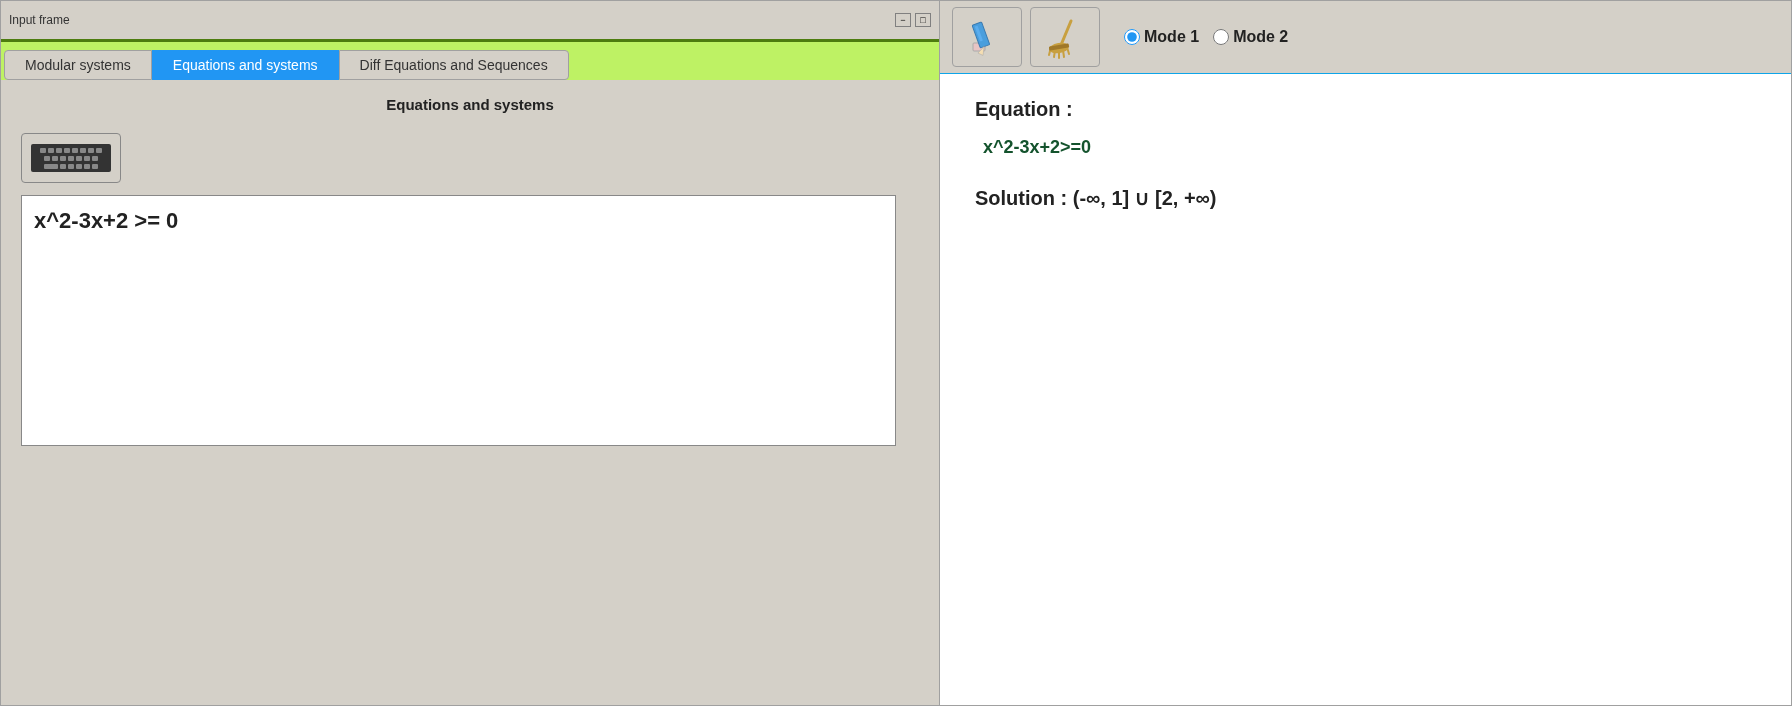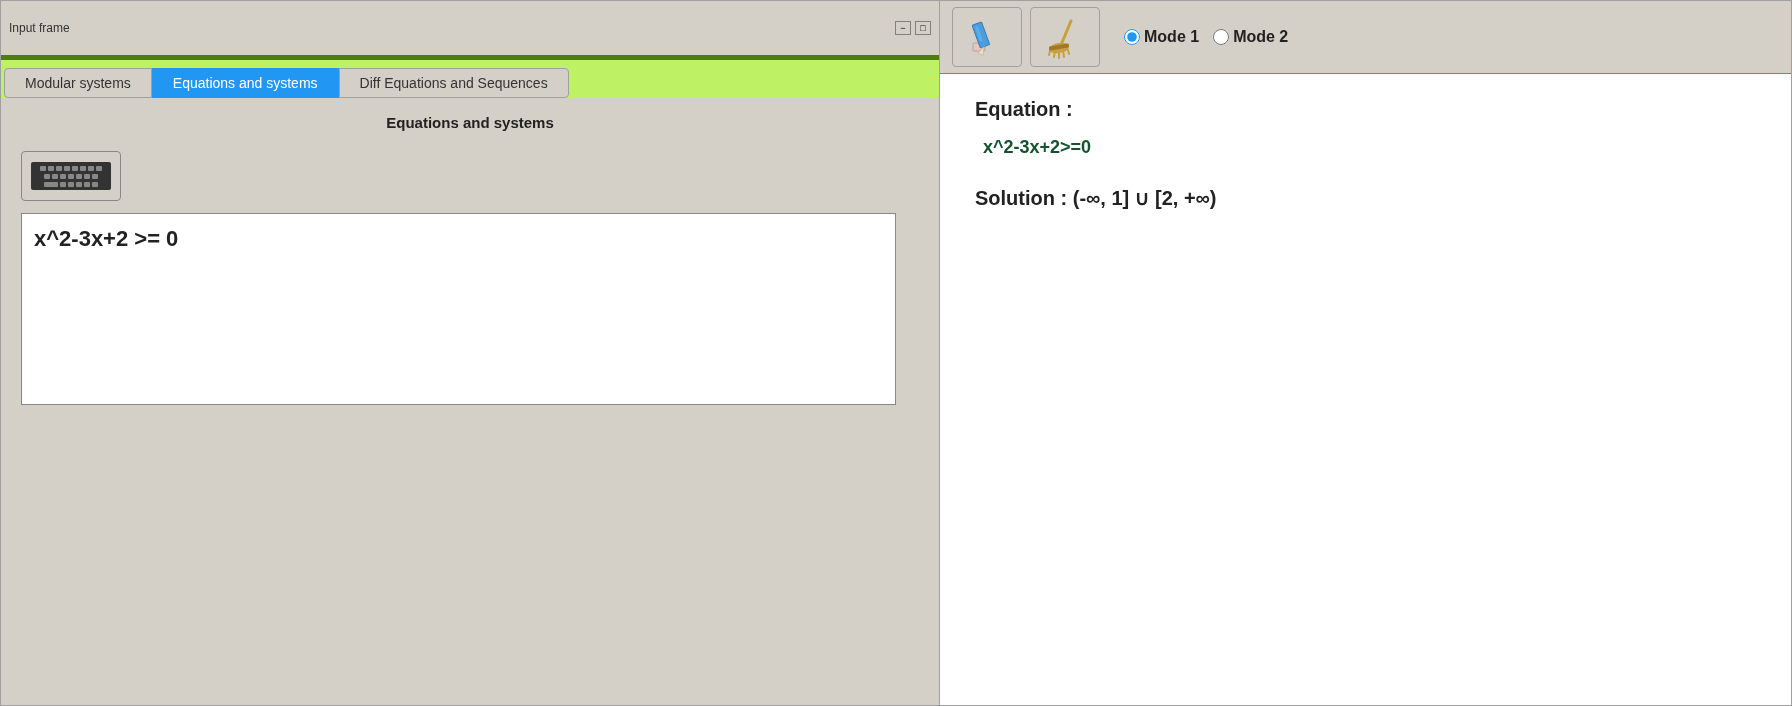--- a/index.html
+++ b/index.html
@@ -18,25 +18,25 @@
       height: 100%;
       background: #d4d0c8;
       border: 1px solid #a0a0a0;
       position: relative;
       display: flex;
       flex-direction: column;
     }
 
     .window-titlebar {
       background: #d4d0c8;
-      padding: 20px 8px;
+      padding: 12px 8px;
       display: flex;
       align-items: center;
       justify-content: space-between;
-      border-bottom: 5px solid #4d7c0f;
+      border-bottom: 3px solid #4d7c0f;
       min-height: 24px;
     }
 
     .window-title-text {
       font-size: 12px;
       color: #333;
     }
 
     .window-controls {
       display: flex;
@@ -193,21 +193,21 @@
     .kb-key {
       width: 6px;
       height: 5px;
       background: #888;
       border-radius: 1px;
     }
 
     
     .equation-input-box {
       width: 875px;
-      height: 192px;
+      height: 251px;
       background: white;
       border: 1px solid #888;
       padding: 12px;
     }
 
     .equation-input-text {
       font-size: 22px;
       font-weight: bold;
       color: #222;
     }

